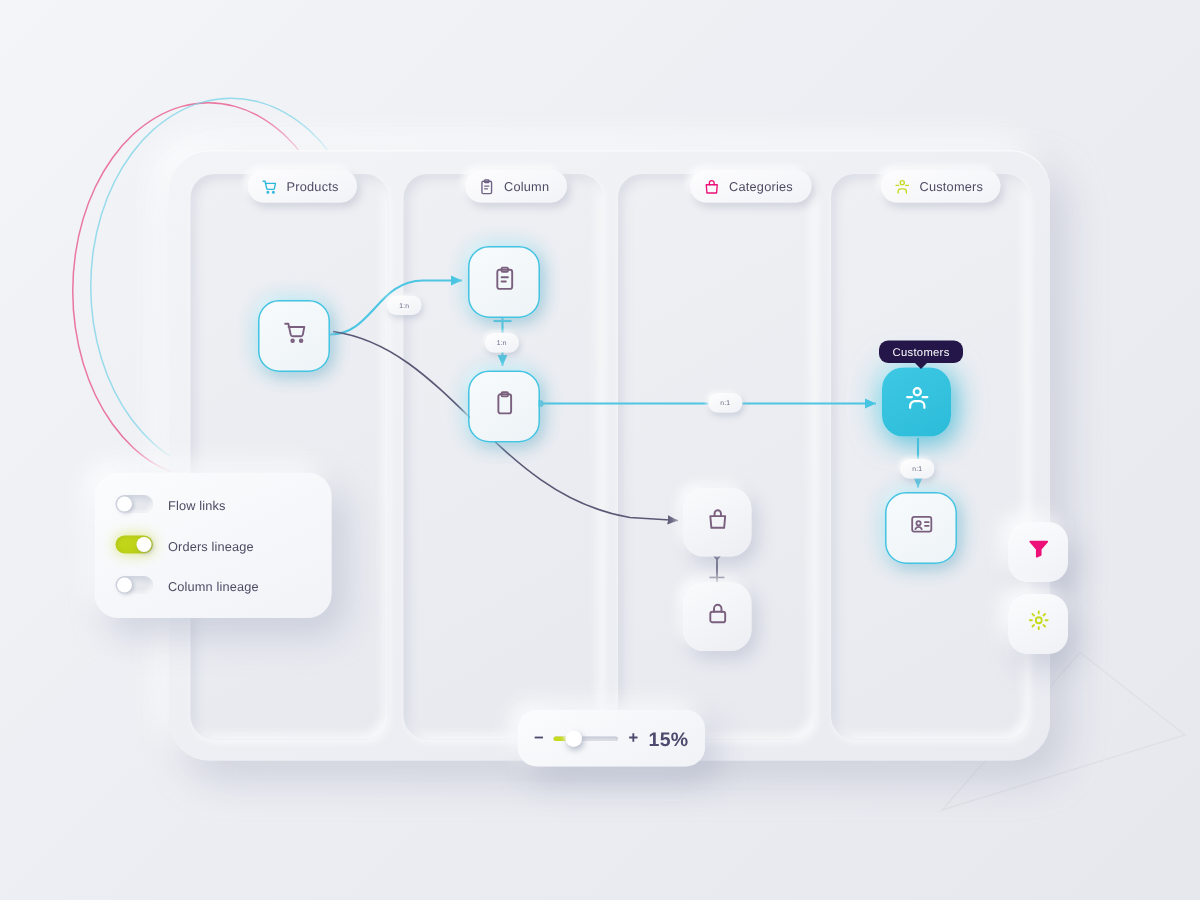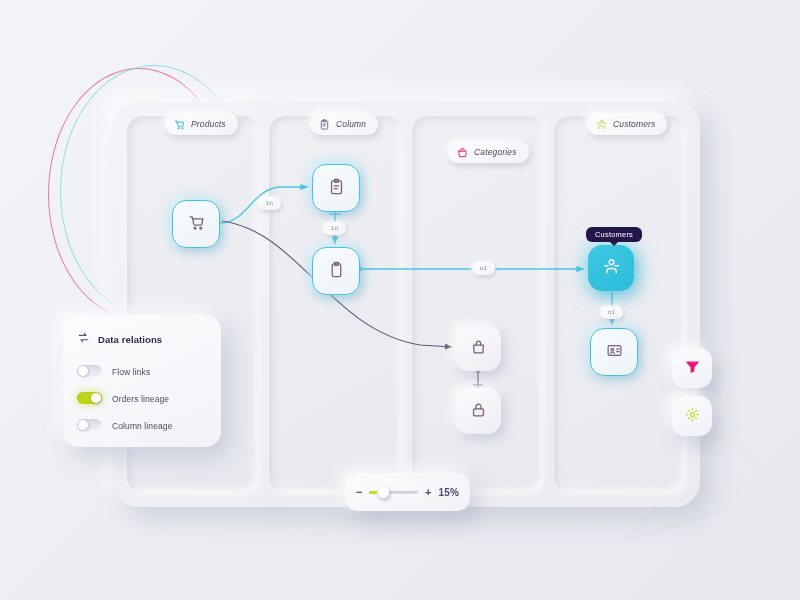--- a/index.html
+++ b/index.html
@@ -88,26 +88,26 @@
     background: linear-gradient(160deg, #fdfdfe, #f2f3f7);
     box-shadow:
       2px 3px 6px rgba(160,165,185,.40),
       -2px -2px 5px rgba(255,255,255,.95);
     z-index: 20;
     font-size: 8.5px;
     letter-spacing: .15px;
     color: #4e4a63;
     white-space: nowrap;
   }
-  .col-pill .lbl { line-height: 1; font-style: italic; }
+  .col-pill .lbl { line-height: 1; }
   .col-pill svg { display: block; }
 
   .pill-products   { left: 165px; }
   .pill-orders     { left: 310px; }
-  .pill-categories { left: 448px; margin-top: 28px; }
+  .pill-categories { left: 460px; }
   .pill-customers  { left: 587px; }
 
   
   .graph {
     position: absolute;
     inset: 0;
     pointer-events: none;
   }
 
   
@@ -303,21 +303,21 @@
     position: absolute;
     left: 18%;
     top: 50%;
     width: 11px; height: 11px;
     margin-top: -5.5px;
     border-radius: 50%;
     background: #fff;
     box-shadow: 1px 2px 4px rgba(130,140,165,.6), -1px -1px 3px rgba(255,255,255,.9);
   }
   .zb-pct {
-    font-size: 10px;
+    font-size: 13px;
     color: #4e4a6e;
     font-weight: bold;
     flex: 0 0 auto;
     letter-spacing: .2px;
   }
 
   
   .fab {
     position: absolute;
     width: 40px; height: 40px;
@@ -497,29 +497,20 @@
 </div>
 
 <div class="edge-badge b1">1:n</div>
 <div class="edge-badge b2">1:n</div>
 <div class="edge-badge b3">n:1</div>
 <div class="edge-badge b4">n:1</div>
 
 <div class="tooltip">Customers</div>
 
 <div class="panel">
-  <div class="panel-head">
-    <span>
-      <svg width="13" height="13" viewBox="0 0 24 24" fill="none" stroke="#6a4a78" stroke-width="2" stroke-linecap="round" stroke-linejoin="round">
-        <path d="M4 8h13l-3.5-3.5"></path>
-        <path d="M20 16H7l3.5 3.5"></path>
-      </svg>
-    </span>
-    <span class="panel-title">Data relations</span>
-  </div>
 
   <div class="toggle-row">
     <span class="switch">
         <span class="knob"></span>
       </span>
     <span class="toggle-label">Flow links</span>
   </div>
 
   <div class="toggle-row">
     <span class="switch on">

